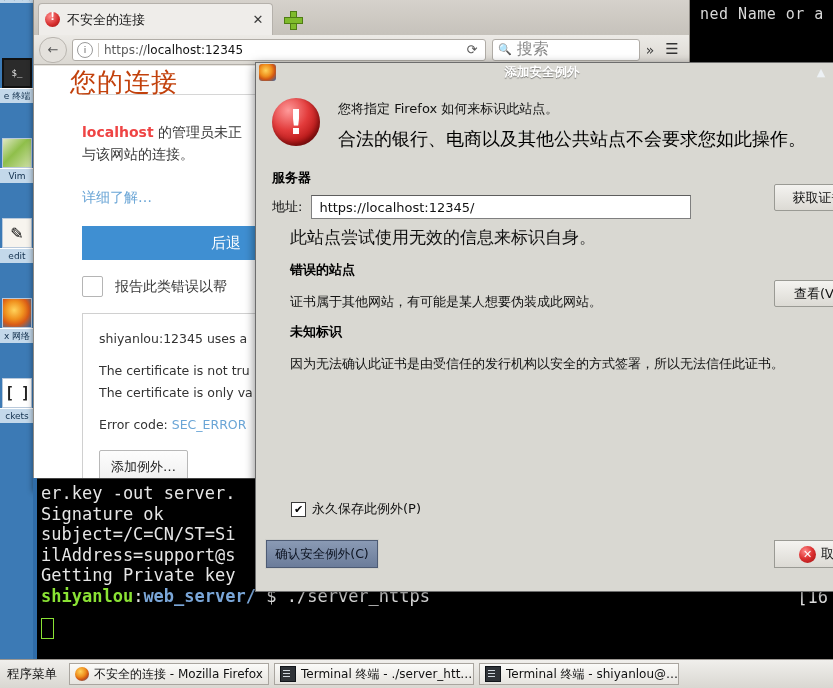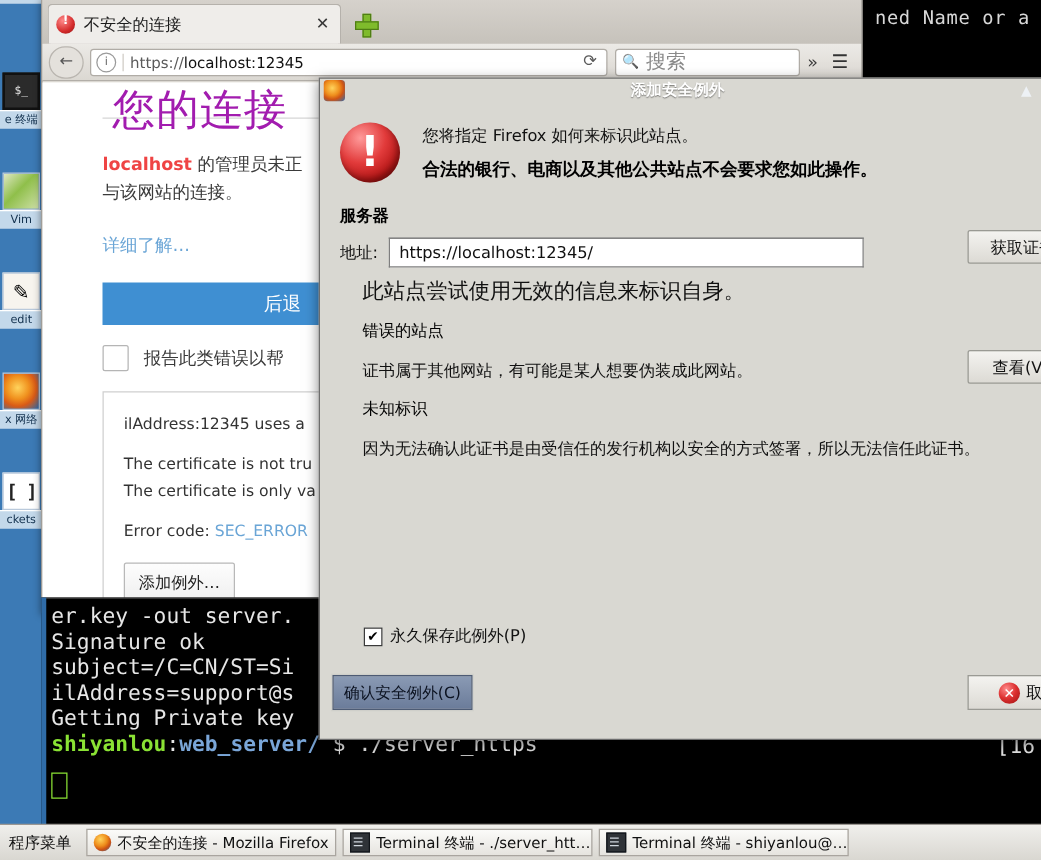--- a/index.html
+++ b/index.html
@@ -68,22 +68,22 @@
   #searchbar{width:148px;height:22px;margin-left:6px;background:#fff;border:1px solid #b0aca6;
      border-radius:3px;display:flex;align-items:center;padding:0 5px;box-sizing:border-box;}
   .mag{color:#6f6f6f;font-size:11px;}
   #search-ph{margin-left:5px;color:#8a8a8a;font-size:16px;}
   .chev{width:20px;text-align:center;color:#3c3c3c;font-size:14px;}
   .burger{width:24px;text-align:center;color:#333;font-size:15px;line-height:1;}
 
   #ff-content{position:absolute;left:0;top:67px;right:0;bottom:0;background:#fff;overflow:hidden;}
   #page{padding:28px 0 0 48px;width:600px;}
   #page hr.toprule{border:none;border-top:1px solid #d6d6d6;width:245px;margin:0 0 26px 0;}
-  #page-head{font-size:34px;color:#a21caf;letter-spacing:1px;white-space:nowrap;
-     position:absolute;left:56px;top:-1px;}
+  #page-head{font-size:26px;color:#c2410c;letter-spacing:1px;white-space:nowrap;
+     position:absolute;left:36px;top:-1px;}
   #p-body{font-size:14px;color:#3a3a3a;line-height:1.6;white-space:nowrap;}
   #p-body b{font-weight:bold;color:#ef4444;}
   #p-learn{display:block;margin-top:20px;color:#6aa5d6;font-size:14px;}
   #p-back{margin-top:18px;width:175px;height:34px;background:#3f8fd2;color:#fff;font-size:15px;
      display:flex;align-items:center;justify-content:flex-end;padding-right:16px;box-sizing:border-box;}
   #p-report{margin-top:16px;display:flex;align-items:center;}
   #p-report .cb{width:19px;height:19px;border:1px solid #b5b5b5;background:#fff;border-radius:2px;}
   #p-report span{margin-left:12px;font-size:14px;color:#3a3a3a;white-space:nowrap;}
   #errbox{margin-top:16px;width:300px;border:1px solid #d0d0d0;background:#fff;padding:14px 16px;
      box-sizing:border-box;font-size:12.5px;color:#333;line-height:1.75;white-space:nowrap;overflow:hidden;}
@@ -116,34 +116,34 @@
   #dlg-min{width:26px;text-align:center;color:#edf1f5;font-size:11px;}
   #dlg-body{padding:12px 16px 0 16px;position:relative;height:508px;box-sizing:border-box;}
   #warnrow{display:flex;align-items:flex-start;}
   #warn-icon{width:48px;height:48px;border-radius:50%;flex:0 0 auto;margin-top:4px;
      background:radial-gradient(circle at 34% 26%,#ff9a9a 0%,#e23b3b 42%,#b51616 72%,#7d0c0c 100%);
      position:relative;box-shadow:inset -2px -3px 5px rgba(0,0,0,.35);}
   #warn-icon:after{content:"!";position:absolute;left:0;right:0;top:3px;text-align:center;
      color:#fff;font-size:34px;font-weight:bold;font-family:"DejaVu Sans",sans-serif;line-height:42px;}
   #warn-text{margin-left:18px;margin-top:6px;}
   #warn-l1{font-size:13px;color:#111;}
-  #warn-l2{font-size:14px;color:#000;font-weight:bold;margin-top:9px;}
+  #warn-l2{font-size:18px;color:#000;font-weight:normal;margin-top:9px;}
   .sec-head{font-size:13px;font-weight:bold;color:#000;margin-top:18px;}
   #addr-row{display:flex;align-items:center;margin-top:8px;}
   #addr-lbl{font-size:13px;color:#111;margin-right:9px;}
   #addr-input{width:380px;height:24px;background:#fff;border:1px solid #7f7f7f;
      border-top-color:#5d5d5d;font-size:13px;color:#111;display:flex;align-items:center;
      padding:0 7px;box-sizing:border-box;}
   .dlg-btn{position:absolute;border:1px solid #9a9a94;border-radius:2px;
      background:linear-gradient(#f4f3f0,#dcdad4);font-size:13px;color:#111;
      display:flex;align-items:center;justify-content:center;white-space:nowrap;}
   #btn-getcert{right:-44px;top:102px;width:102px;height:25px;}
   #btn-view{right:-38px;top:198px;width:96px;height:25px;}
   .body-line{font-size:17px;color:#111;margin-top:7px;padding-left:18px;}
-  .body-sub{font-size:13px;color:#000;font-weight:normal;margin-top:12px;padding-left:18px;}
+  .body-sub{font-size:13px;color:#000;font-weight:bold;margin-top:12px;padding-left:18px;}
   .body-para{font-size:13px;color:#111;margin-top:14px;padding-left:18px;}
   #perm-row{position:absolute;left:35px;bottom:72px;display:flex;align-items:center;}
   #perm-cb{width:13px;height:13px;border:1px solid #3a3a3a;background:#fff;
      display:flex;align-items:center;justify-content:center;color:#000;font-size:11px;line-height:11px;}
   #perm-lbl{margin-left:6px;font-size:13px;color:#111;}
   #btn-confirm{position:absolute;left:10px;bottom:22px;width:110px;height:26px;
      background:linear-gradient(#8a9ab4,#6b7c9a);border:1px solid #4d5b74;
      color:#0b1220;font-size:12.5px;display:flex;align-items:center;justify-content:center;
      box-shadow:0 0 0 1px #cfcfca;}
   #btn-cancel{position:absolute;right:-38px;bottom:22px;width:96px;height:26px;
@@ -253,21 +253,21 @@
           <b>localhost</b><span> 的管理员未正</span><br>
           <span>与该网站的连接。</span>
           <a id="p-learn">详细了解…</a>
         </div>
         <div id="p-back">后退</div>
         <div id="p-report">
           <div class="cb"></div>
           <span>报告此类错误以帮</span>
         </div>
         <div id="errbox">
-          <div>ilAddress:12345 uses a</div>
+          <div>shiyanlou:12345 uses a</div>
           <div class="gap"></div>
           <div>The certificate is not tru</div>
           <div>The certificate is only va</div>
           <div class="gap"></div>
           <div><span>Error code: </span><span class="code">SEC_ERROR</span></div>
           <div id="addexc">添加例外…</div>
         </div>
       </div>
     </div>
   </div>

